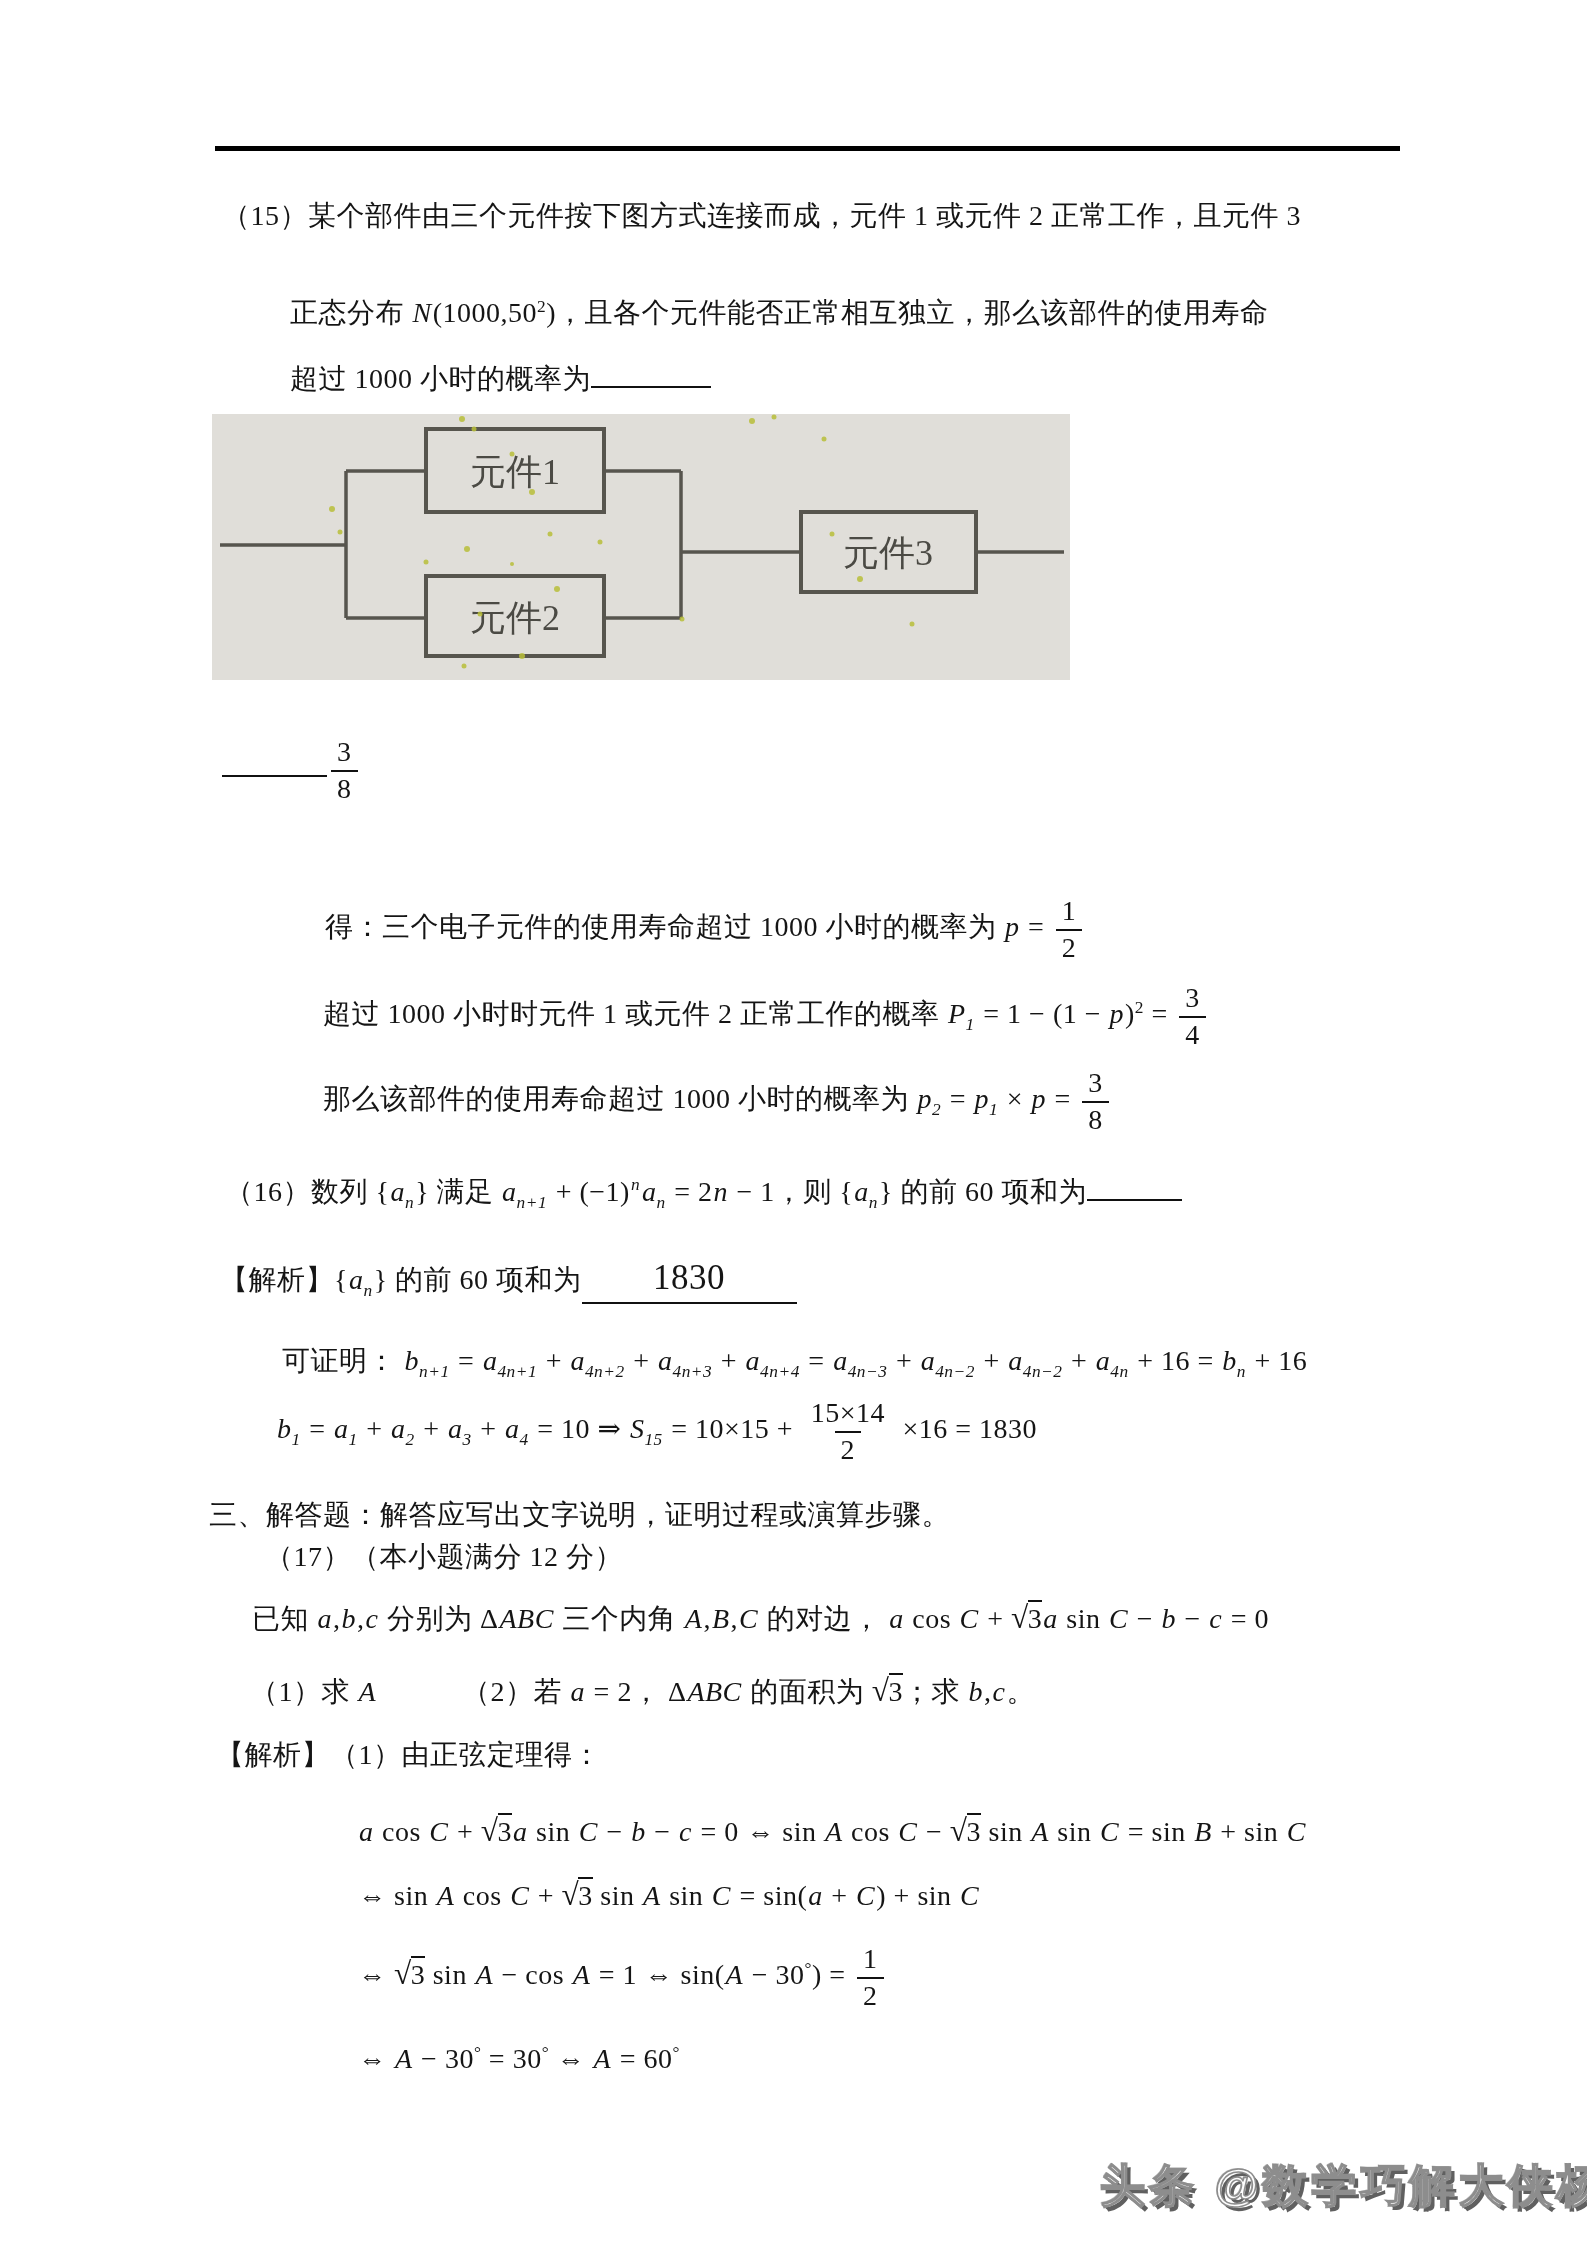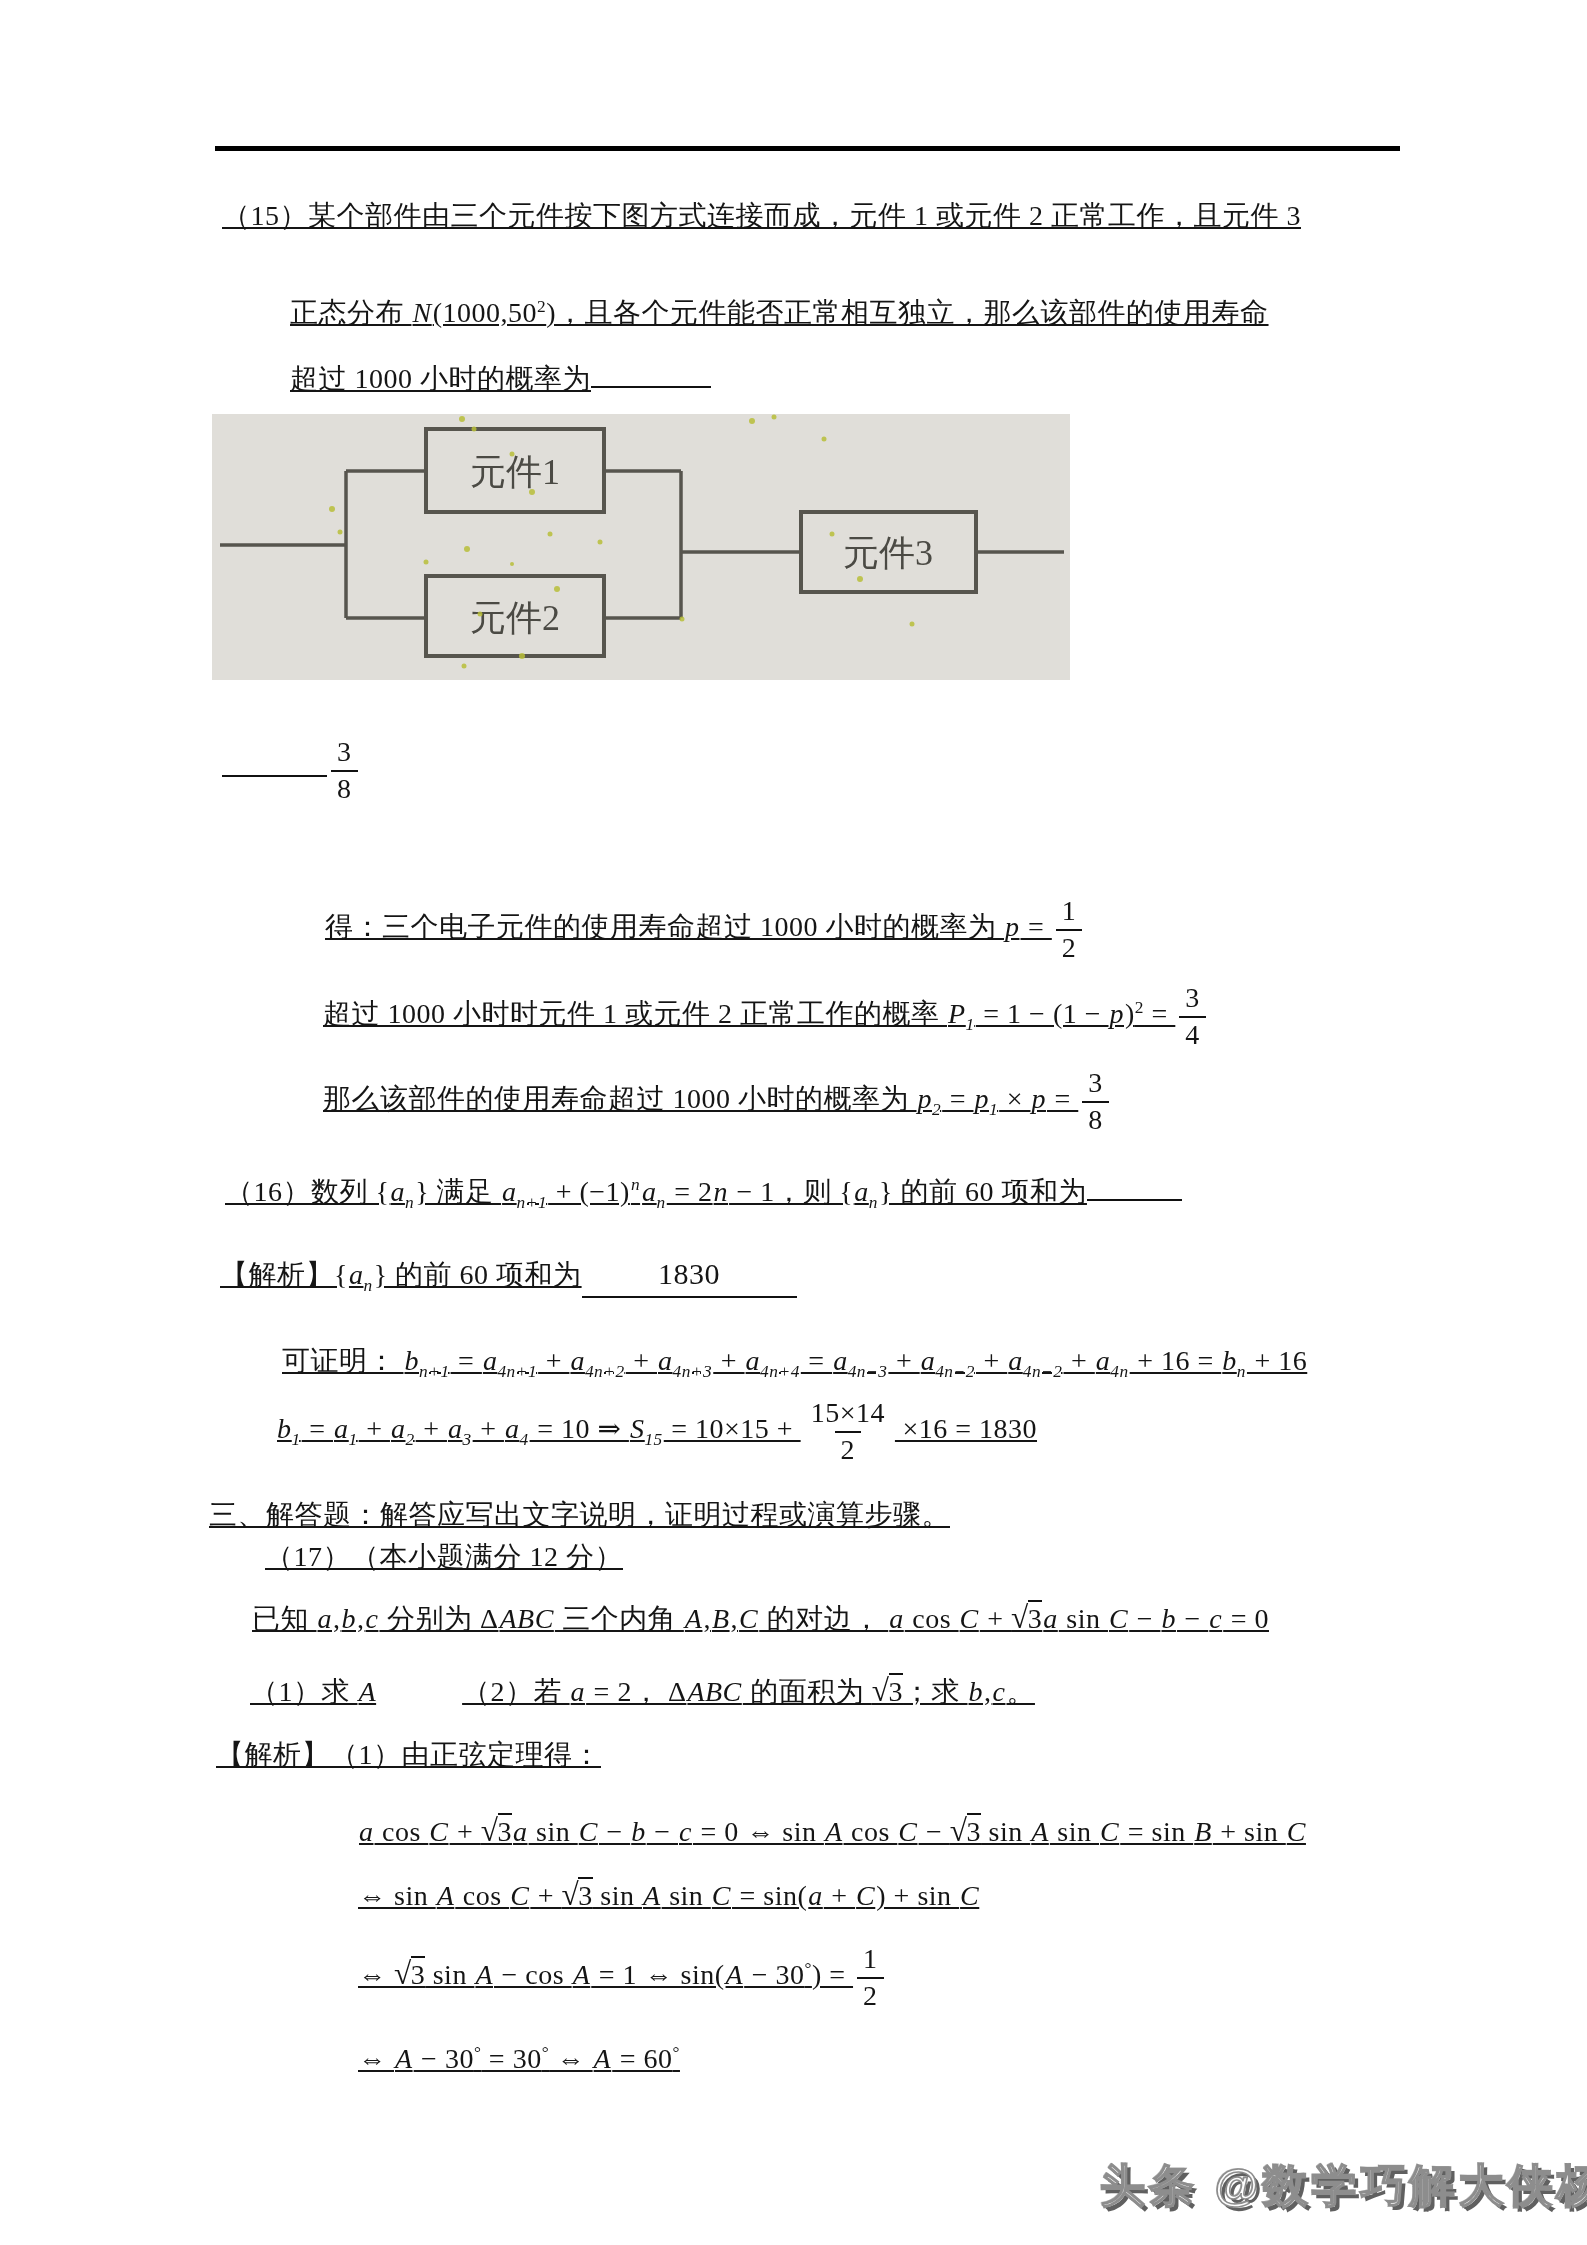--- a/index.html
+++ b/index.html
@@ -1,32 +1,32 @@
 <!DOCTYPE html>
 <html><head>
 <meta charset="utf-8">
 <style>
   html,body{margin:0;padding:0;background:#ffffff;}
   body{width:1587px;height:2245px;position:relative;overflow:hidden;
        font-family:"Liberation Serif","DejaVu Serif",serif;color:#111;}
   .page{position:absolute;inset:0;background:#fff;}
   .rule{position:absolute;left:215px;top:146px;width:1185px;height:5px;background:#000;}
-  .line{position:absolute;font-size:28px;line-height:1.35;white-space:nowrap;letter-spacing:0.5px;color:#151515;text-decoration:underline;}
+  .line{position:absolute;font-size:28px;line-height:1.35;white-space:nowrap;letter-spacing:0.5px;color:#151515;}
   .tx{font-style:normal;}
   .mi{font-style:italic;padding:0 1px;font-family:"Liberation Serif","DejaVu Serif",serif;}
   sub{font-size:0.62em;line-height:0;}
   sup{font-size:0.62em;line-height:0;}
   .frac{display:inline-flex;flex-direction:column;align-items:center;vertical-align:middle;
         margin:0 4px;line-height:1.1;}
   .frac .num{display:block;padding:0 6px 2px;}
   .frac .den{display:block;border-top:2.5px solid #111;padding:2px 6px 0;}
   .sqrt .rad{font-size:1.12em;margin-right:-1px;}
   .sqrt .bar{border-top:2.5px solid #111;padding-top:1px;}
   .blank{display:inline-block;border-bottom:2.5px solid #111;height:1.02em;vertical-align:baseline;}
-  .ansv{height:auto;text-align:center;font-size:30px;padding-bottom:1px;}
+  .ansv{height:auto;text-align:center;font-size:35px;padding-bottom:1px;}
   .sp{display:inline-block;}
   .diagram{position:absolute;left:212px;top:414px;width:858px;height:342px;}
   .diagram svg{filter:blur(0.4px);}
   .footer{position:absolute;left:1100px;top:2156px;font-size:45px;font-weight:bold;
           letter-spacing:4px;color:#fdfdfd;white-space:nowrap;
           font-family:"Liberation Sans","DejaVu Sans",sans-serif;
           -webkit-text-stroke:1.6px #8d8d8d;
           text-shadow:4px 4px 0 #606060, -1px -1px 0 #b5b5b5;}
 </style>
 </head>

